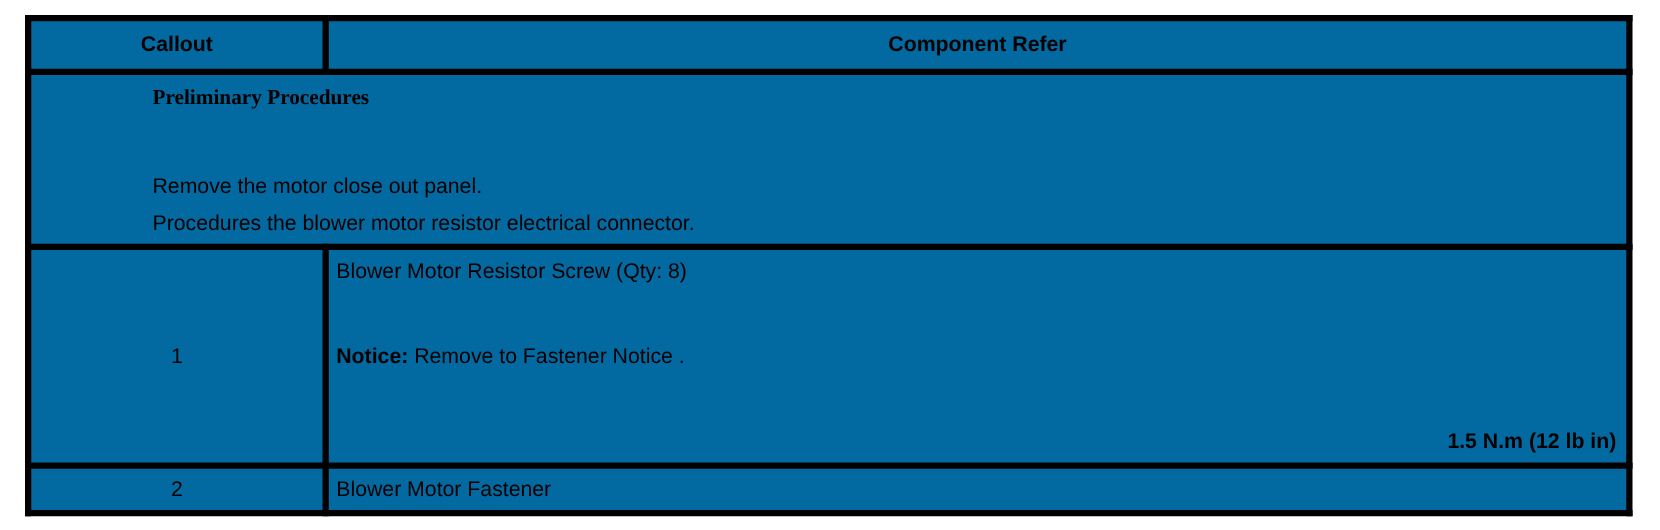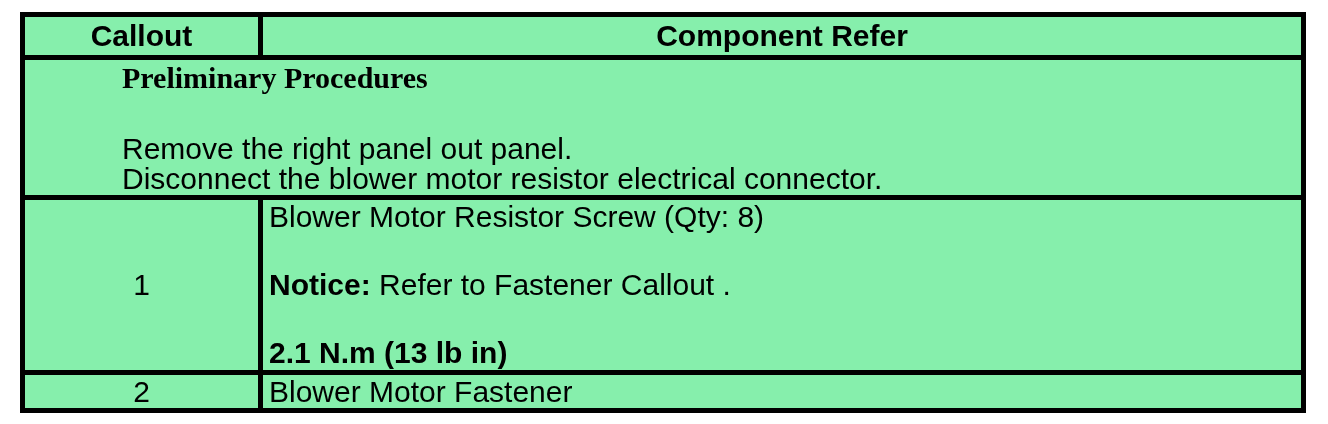--- a/index.html
+++ b/index.html
@@ -20,24 +20,24 @@
     left: 20px;
     top: 12px;
     width: 1286px;
     border-collapse: collapse;
     table-layout: fixed;
     background: #ffffff;
   }
   table.component-table th,
   table.component-table td {
     border: 5px solid #000000;
-    font-size: 30px;
+    font-size: 17px;
     line-height: 30px;
     color: #000000;
-    background: #86efac;
+    background: #0369a1;
   }
   col.callout-col { width: 238px; }
 
   th.header-cell {
     height: 38px;
     font-weight: bold;
     text-align: center;
     vertical-align: middle;
     padding: 0;
   }
@@ -59,21 +59,21 @@
     vertical-align: middle;
     padding: 0;
   }
   td.component-cell {
     vertical-align: top;
     padding: 2px 8px 2px 6px;
   }
   td.component-cell-row1 { height: 166px; }
   .comp-line { margin: 0; }
   .comp-line + .comp-line { margin-top: 38px; }
-  .bold { font-weight: bold; }
+  .bold { font-weight: bold; text-align: right; }
 
   tr.simple-row td { height: 33px; vertical-align: middle; }
   td.component-cell-simple {
     vertical-align: middle;
     padding: 0 8px 0 6px;
   }
 </style>
 </head>
 <body>
 
@@ -84,33 +84,33 @@
       <col>
     </colgroup>
     <tbody>
         <tr>
       <th class="header-cell">Callout</th>
       <th class="header-cell">Component Refer</th>
     </tr>
     <tr>
       <td class="prelim-cell" colspan="2">
         <p class="prelim-title">Preliminary Procedures</p>
-        <p class="prelim-step">Remove the right panel out panel.</p>
-        <p class="prelim-step">Disconnect the blower motor resistor electrical connector.</p>
+        <p class="prelim-step">Remove the motor close out panel.</p>
+        <p class="prelim-step">Procedures the blower motor resistor electrical connector.</p>
       </td>
     </tr>
     <tr>
       <td class="callout-cell">1</td>
       <td class="component-cell component-cell-row1">
         <p class="comp-line">Blower Motor Resistor Screw (Qty: 8)</p>
         <p class="comp-line">
           <span class="bold">Notice:</span>
-          <span>Refer to Fastener Callout .</span>
+          <span>Remove to Fastener Notice .</span>
         </p>
-        <p class="comp-line bold">2.1 N.m (13 lb in)</p>
+        <p class="comp-line bold">1.5 N.m (12 lb in)</p>
       </td>
     </tr>
     <tr class="simple-row">
       <td class="callout-cell">2</td>
       <td class="component-cell-simple">Blower Motor Fastener</td>
     </tr>
   </tbody>
     </table>
 </div>
 

